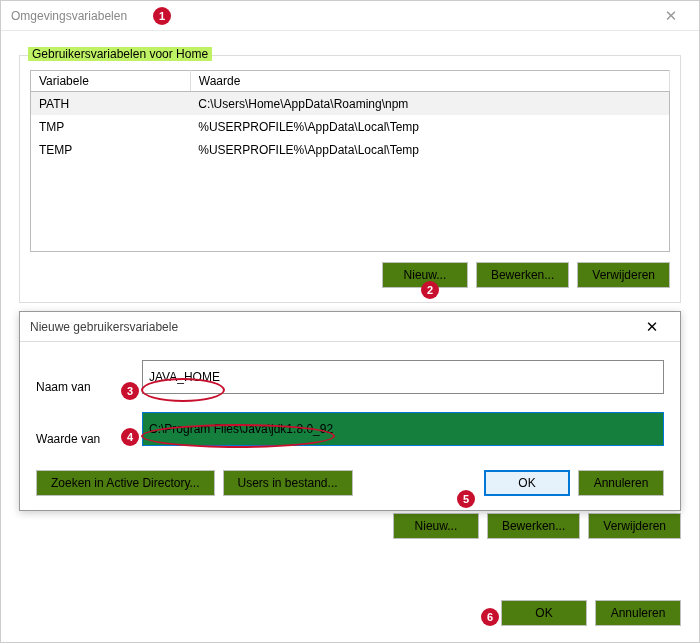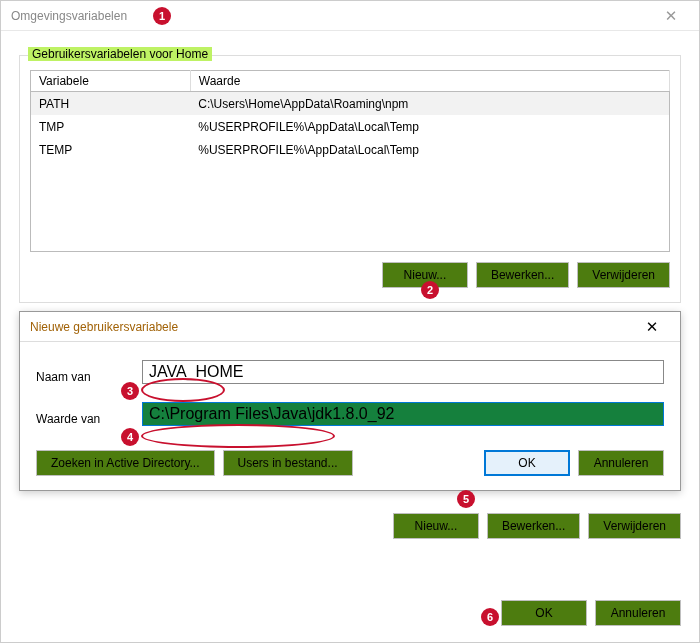--- a/index.html
+++ b/index.html
@@ -107,25 +107,25 @@
     display: flex;
     align-items: flex-end;
     margin-bottom: 18px;
   }
   .field label {
     width: 106px;
     font-size: 12px;
   }
   .field input {
     flex: 1;
-    height: 24px;
+    height: 34px;
     border: 1px solid #888;
     padding: 2px 6px;
     font-family: inherit;
-    font-size: 16px;
+    font-size: 12px;
   }
   .field input.focus {
     border: 1px solid #0078d7;
     background: #15803d;
   }
   .modal .btnrow2 {
     display: flex;
     gap: 8px;
     margin-top: 24px;
   }
@@ -213,21 +213,21 @@
     <div class="btnrow lower-group">
       <button class="win">Nieuw...</button>
       <button class="win">Bewerken...</button>
       <button class="win">Verwijderen</button>
     </div>
 
   </div>
 
   <div class="modal">
     <div class="titlebar">
-      <span class="title" style="color:#a16207">Nieuwe gebruikersvariabele</span>
+      <span class="title" style="color:#404040">Nieuwe gebruikersvariabele</span>
       <span class="close" style="color:#000">✕</span>
     </div>
     <div class="body">
       <div class="field">
         <label>Naam van</label>
         <input type="text" value="JAVA_HOME" style="">
       </div>
       <div class="field">
         <label>Waarde van</label>
         <input type="text" class="focus" value="C:\Program Files\Java\jdk1.8.0_92" style="">

